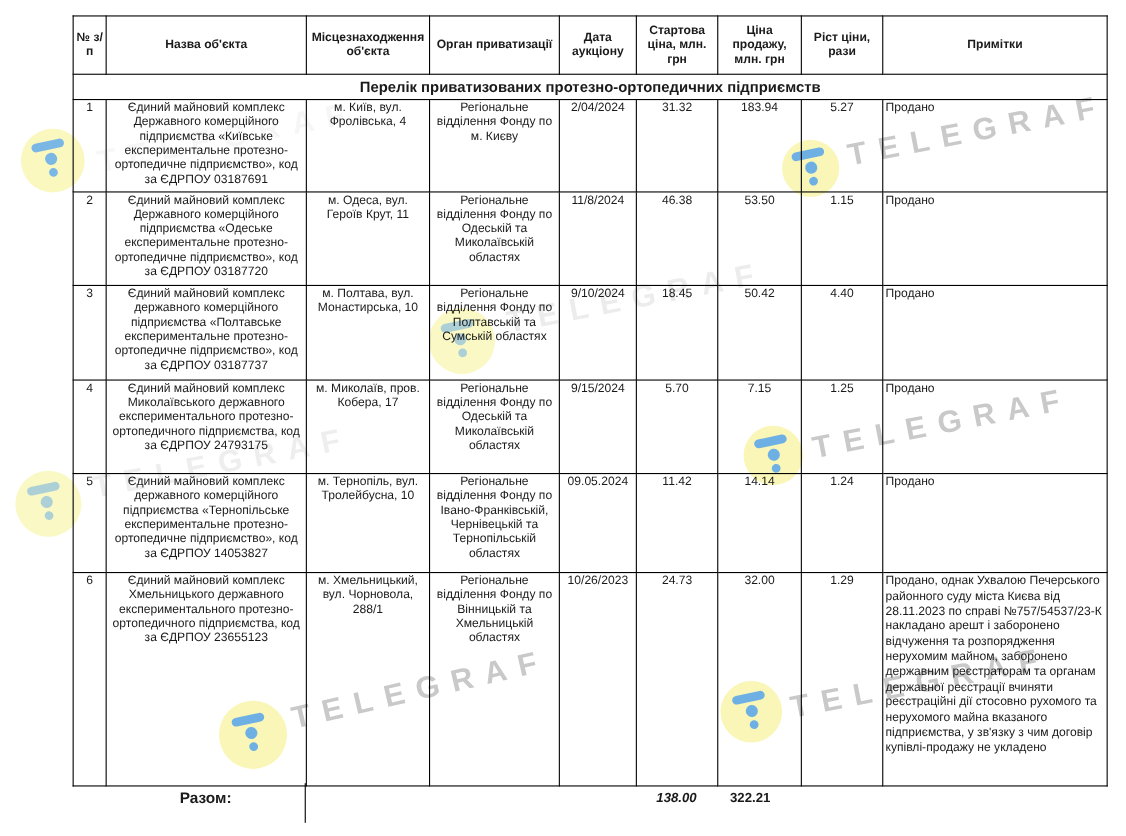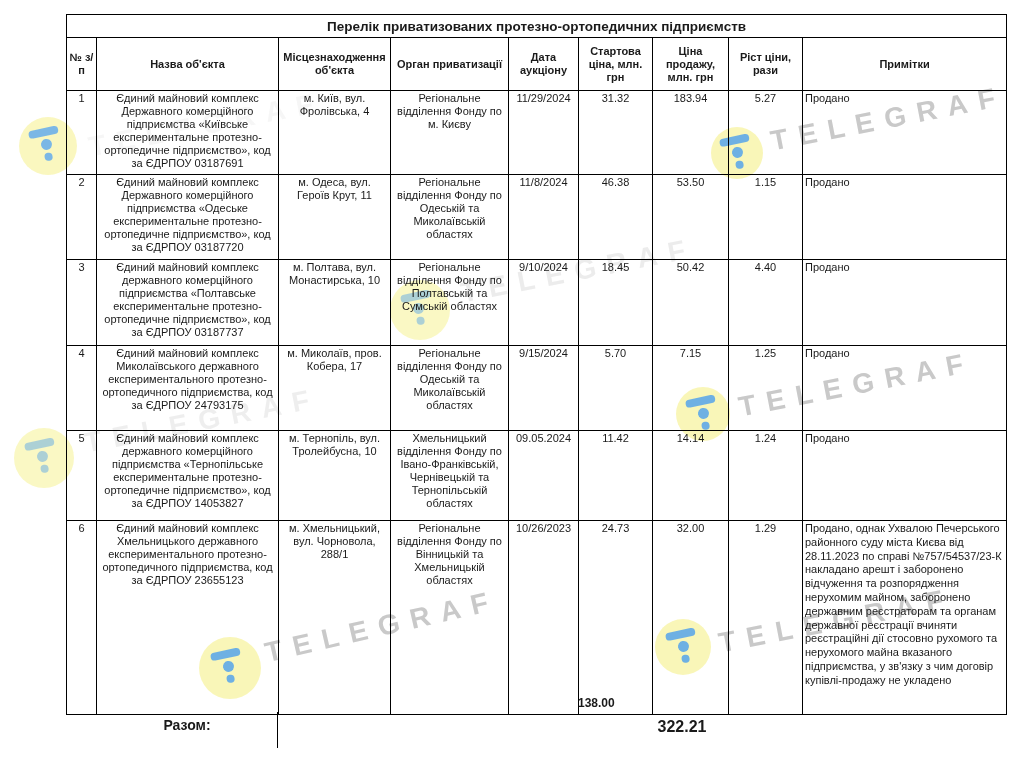--- a/index.html
+++ b/index.html
@@ -42,24 +42,24 @@
   #table-body tr:nth-child(1){height:84px;}
   #table-body tr:nth-child(2){height:85px;}
   #table-body tr:nth-child(3){height:86px;}
   #table-body tr:nth-child(4){height:85px;}
   #table-body tr:nth-child(5){height:90px;}
   #table-body tr:nth-child(6){height:194px;}
   
   .footer-label{position:absolute;left:96px;top:717px;width:182px;text-align:center;
     font-weight:bold;font-size:14px;z-index:1;}
   .footer-vline{position:absolute;left:277px;top:712px;width:1px;height:36px;background:#000;z-index:1;}
-  .footer-start{position:absolute;left:578px;top:696px;width:74px;text-align:left;
+  .footer-start{position:absolute;left:578px;top:718px;width:74px;text-align:center;
+    font-weight:bold;font-size:12px;z-index:1;font-style:italic;}
+  .footer-sale{position:absolute;left:640px;top:718px;width:84px;text-align:center;
     font-weight:bold;font-size:12px;z-index:1;}
-  .footer-sale{position:absolute;left:640px;top:718px;width:84px;text-align:center;
-    font-weight:bold;font-size:16px;z-index:1;}
 </style>
 </head>
 <body>
 
 <div class="wm" style="left:0;top:0;opacity:.9;">
   <div class="wm-circle" style="left:19px;top:117px;width:58px;height:58px;"></div>
   <div class="wm-icon" style="left:31px;top:128px;">
     <div class="wm-bar"></div>
       <div class="wm-d1"></div>
       <div class="wm-d2"></div>
@@ -134,41 +134,41 @@
       <col class="c-loc">
       <col class="c-auth">
     <col class="c-date">
       <col class="c-start">
       <col class="c-sale">
       <col class="c-growth">
       <col class="c-notes">
   </colgroup>
   <thead>
     <tr>
-      <th class="title-cell" colspan="9">Перелік приватизованих протезно-ортопедичних підприємств</th>
-    </tr>
-    <tr>
       <th class="col-h">№ з/п</th>
       <th class="col-h">Назва об'єкта</th>
       <th class="col-h">Місцезнаходження об'єкта</th>
       <th class="col-h">Орган приватизації</th>
       <th class="col-h">Дата аукціону</th>
       <th class="col-h">Стартова ціна, млн. грн</th>
       <th class="col-h">Ціна продажу, млн. грн</th>
       <th class="col-h">Ріст ціни, рази</th>
       <th class="col-h">Примітки</th>
     </tr>
+    <tr>
+      <th class="title-cell" colspan="9">Перелік приватизованих протезно-ортопедичних підприємств</th>
+    </tr>
   </thead>
   <tbody id="table-body">
       <tr>
     <td>1</td>
     <td>Єдиний майновий комплекс Державного комерційного підприємства «Київське експериментальне протезно-ортопедичне підприємство», код за ЄДРПОУ 03187691</td>
     <td>м. Київ, вул. Фролівська, 4</td>
     <td>Регіональне відділення Фонду по м. Києву</td>
-    <td>11/29/2024</td>
+    <td>2/04/2024</td>
     <td>31.32</td>
     <td>183.94</td>
     <td>5.27</td>
     <td class="notes">Продано</td>
   </tr>
       <tr>
     <td>2</td>
     <td>Єдиний майновий комплекс Державного комерційного підприємства «Одеське експериментальне протезно-ортопедичне підприємство», код за ЄДРПОУ 03187720</td>
     <td>м. Одеса, вул. Героїв Крут, 11</td>
     <td>Регіональне відділення Фонду по Одеській та Миколаївській областях</td>
@@ -197,21 +197,21 @@
     <td>9/15/2024</td>
     <td>5.70</td>
     <td>7.15</td>
     <td>1.25</td>
     <td class="notes">Продано</td>
   </tr>
       <tr>
     <td>5</td>
     <td>Єдиний майновий комплекс державного комерційного підприємства «Тернопільське експериментальне протезно-ортопедичне підприємство», код за ЄДРПОУ 14053827</td>
     <td>м. Тернопіль, вул. Тролейбусна, 10</td>
-    <td>Хмельницький відділення Фонду по Івано-Франківській, Чернівецькій та Тернопільській областях</td>
+    <td>Регіональне відділення Фонду по Івано-Франківській, Чернівецькій та Тернопільській областях</td>
     <td>09.05.2024</td>
     <td>11.42</td>
     <td>14.14</td>
     <td>1.24</td>
     <td class="notes">Продано</td>
   </tr>
       <tr>
     <td>6</td>
     <td>Єдиний майновий комплекс Хмельницького державного експериментального протезно-ортопедичного підприємства, код за ЄДРПОУ 23655123</td>
     <td>м. Хмельницький, вул. Чорновола, 288/1</td>

